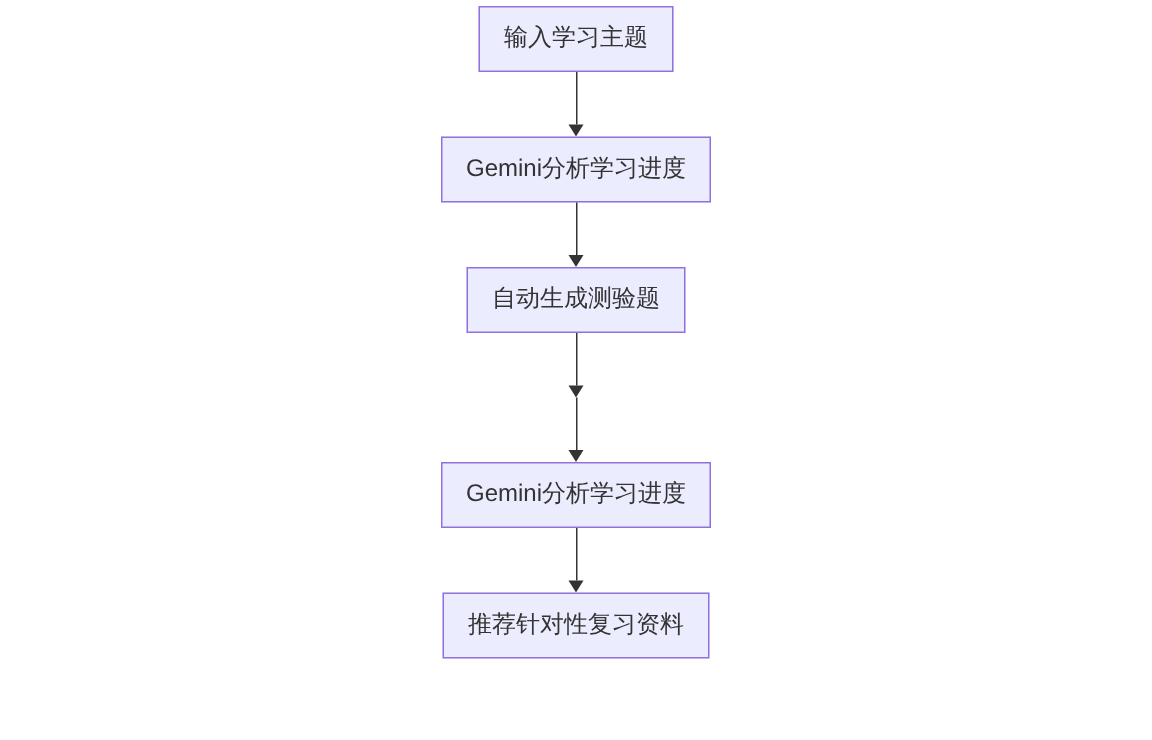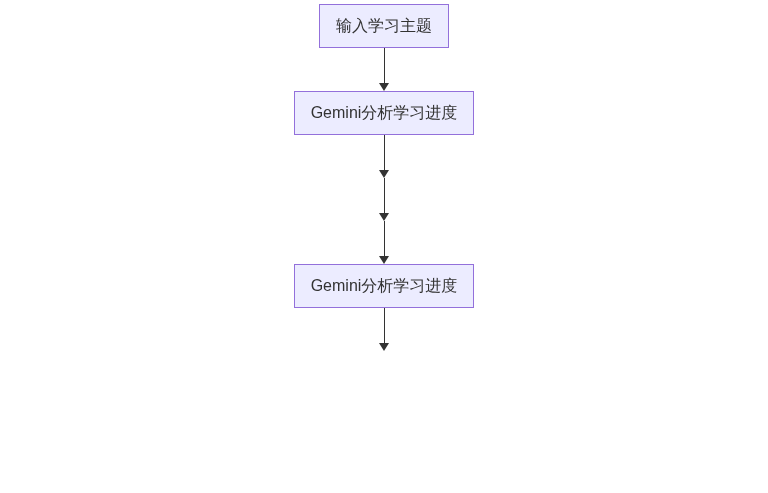--- a/index.html
+++ b/index.html
@@ -74,20 +74,23 @@
 
     <div class="flow-node">
       <span>Gemini分析学习进度</span>
     </div>
 
     <div class="connector">
       <div class="line"></div>
       <div class="arrowhead"></div>
     </div>
 
+    <div class="flow-node">
+      <span>自动生成测验题</span>
+    </div>
 
     <div class="connector">
       <div class="line"></div>
       <div class="arrowhead"></div>
     </div>
 
 
     <div class="connector">
       <div class="line"></div>
       <div class="arrowhead"></div>
@@ -95,15 +98,18 @@
 
     <div class="flow-node">
       <span>Gemini分析学习进度</span>
     </div>
 
     <div class="connector">
       <div class="line"></div>
       <div class="arrowhead"></div>
     </div>
 
+    <div class="flow-node">
+      <span>推荐针对性复习资料</span>
+    </div>
 
   </div>
 </div>
 
 </body></html>

